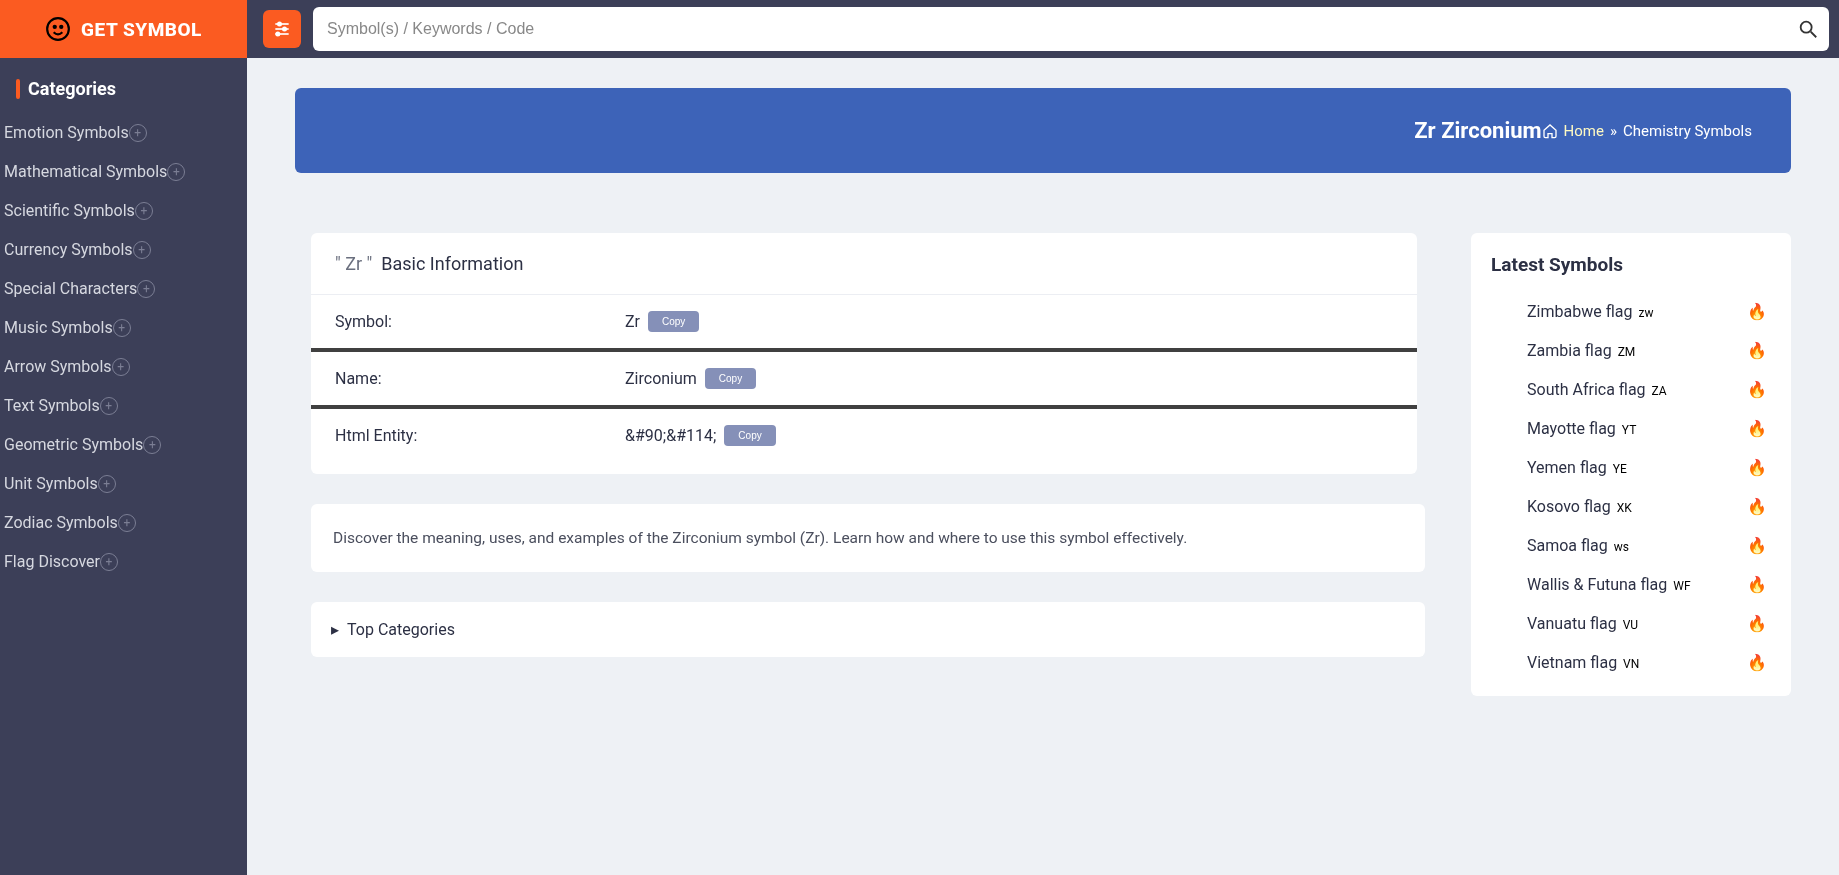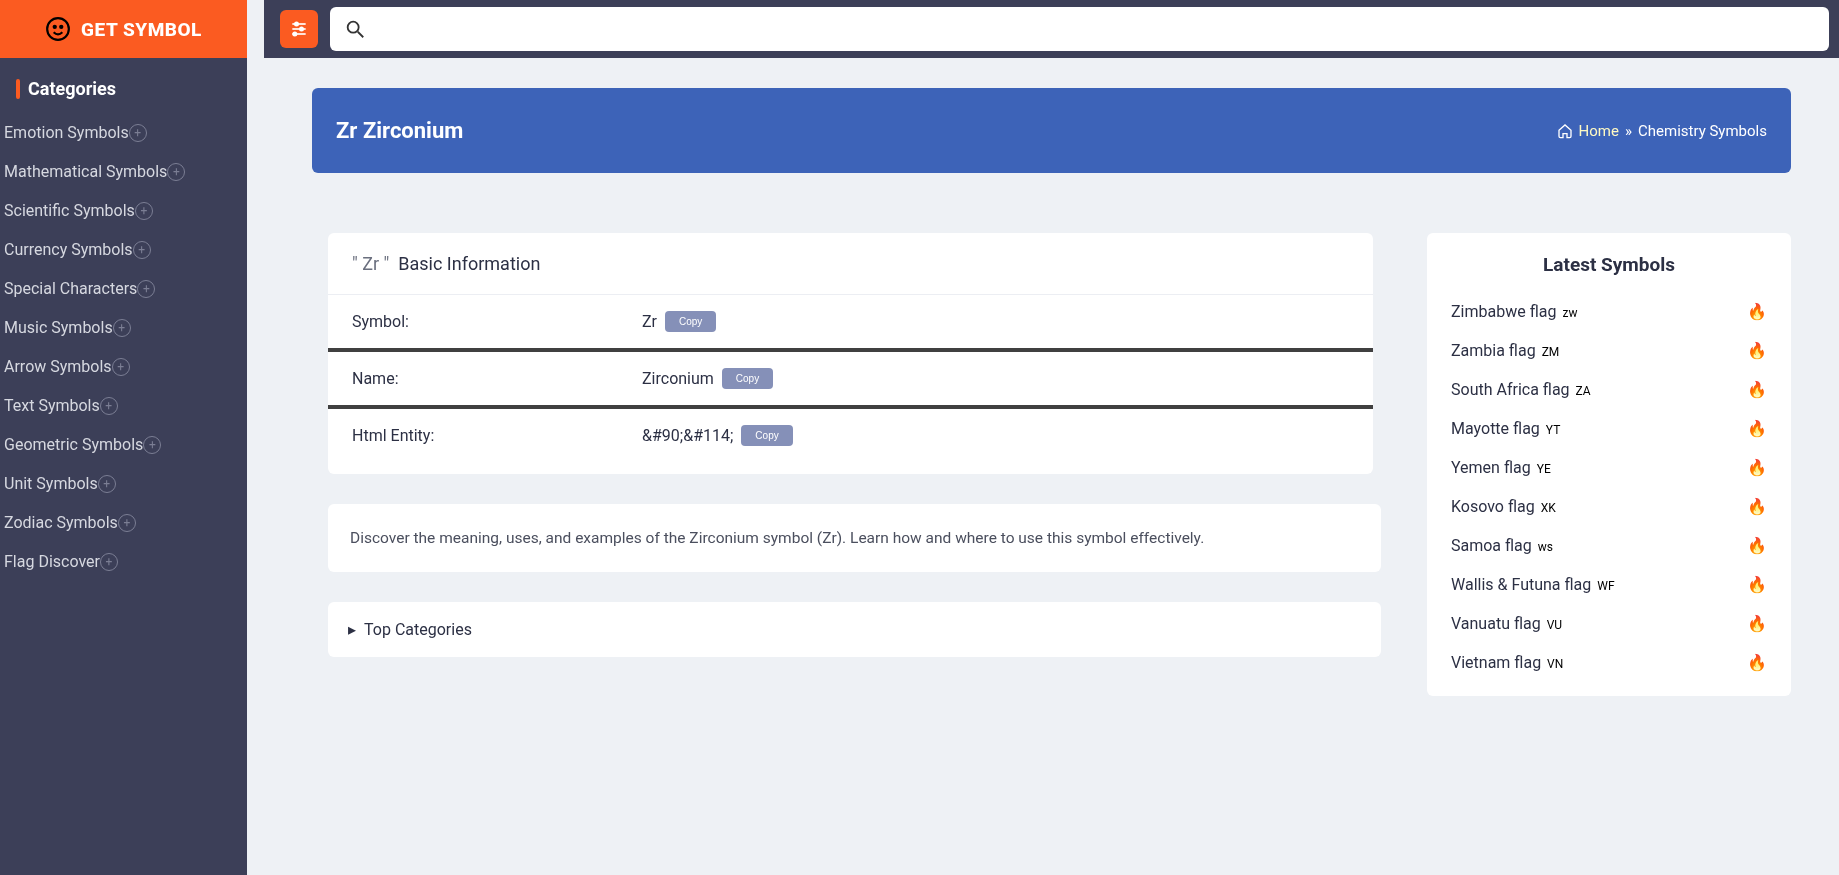--- a/index.html
+++ b/index.html
@@ -1,21 +1,21 @@
 <!DOCTYPE html>
 <html><head>
 <meta charset="utf-8">
 <style>
 * { margin: 0; padding: 0; box-sizing: border-box; }
 body {
   font-family: -apple-system, BlinkMacSystemFont, "Segoe UI", Roboto, Arial, sans-serif;
   background: #eef1f5;
   color: #333;
 }
-.root { display: flex; min-height: 100vh; gap: 17px; }
+.root { display: flex; min-height: 100vh; }
 
 .sidebar { width: 247px; background: #3c3f58; color: #fff; flex-shrink: 0; }
 .logo {
   background: #fb5b21;
   height: 58px;
   display: flex; align-items: center; justify-content: center;
   gap: 10px;
 }
 .logo-icon { width: 26px; height: 26px; }
 .logo-text { font-size: 19px; font-weight: 800; letter-spacing: 0.5px; color: #fff; }
@@ -58,27 +58,27 @@
 }
 .searchwrap input {
   flex: 1; border: none; outline: none; font-size: 16px; color: #555;
 }
 .searchwrap input::placeholder { color: #888; }
 .search-icon { width: 22px; height: 22px; cursor: pointer; }
 
 .content { padding: 30px 48px; }
 .banner {
   background: #3d63b8; color: #fff; border-radius: 6px;
-  padding: 30px 24px; display: flex; align-items: center; justify-content: space-between;
+  padding: 30px 39px; display: flex; align-items: center; justify-content: flex-end;
 }
 .banner-title { font-size: 22px; font-weight: 700; }
 .breadcrumb { display: flex; align-items: center; gap: 6px; font-size: 15px; }
 .body-cols { display: flex; gap: 30px; margin-top: 60px; }
 .left-col { flex: 1; }
-.right-col { width: 364px; text-align: center; }
+.right-col { width: 320px; }
 .card { background: #fff; border-radius: 6px; }
 .card-head { padding: 20px 24px; border-bottom: 1px solid #eceef3; font-size: 18px; }
 .card-head .sym { color: #6a6f7e; }
 .card-head .bi { font-weight: 400; color: #2c3044; }
 .info-table { width: 100%; }
 .info-row { display: flex; align-items: center; padding: 16px 24px; border-bottom: 4px solid #404040; }
 .info-row:last-child { border-bottom: none; }
 .info-label { width: 290px; color: #2c3044; font-size: 16px; }
 .info-val { display: flex; align-items: center; gap: 8px; color: #2c3044; font-size: 16px; }
 .copy-btn {
@@ -87,21 +87,21 @@
 }
 .info-card { padding-bottom: 12px; margin-left: 16px; margin-right: 24px; }
 .desc-card { margin: 30px 16px 0 16px; padding: 22px 22px; color: #4b4f5e; font-size: 15.5px; line-height: 1.55; }
 .topcats-card { margin: 30px 16px 0 16px; padding: 18px 20px; display: flex; align-items: center; gap: 8px; color: #2c3044; font-size: 16px; cursor: pointer; }
 .right-card-head { padding: 20px 20px 12px 20px; font-size: 19px; font-weight: 700; color: #2c3044; }
 .latest-list { list-style: none; padding: 4px 12px 14px 12px; }
 .latest-item {
   display: flex; align-items: center; justify-content: space-between;
   padding: 10px 12px; font-size: 16px; color: #2c3044; cursor: pointer;
 }
-.latest-item .name { display: flex; align-items: baseline; gap: 6px; }
+.latest-item .name { display: flex; align-items: baseline; gap: 6px; margin-left: 32px; }
 .latest-item .code { font-size: 12px; color: #000000; }
 .fire { display:inline-block; }
 </style>
 </head>
 <body>
 
 <div class="root">
   <aside class="sidebar">
     <div class="logo">
       <svg class="logo-icon" viewBox="0 0 24 24" fill="none" stroke="#000" stroke-width="2">
@@ -173,20 +173,21 @@
         <svg viewBox="0 0 24 24" fill="none" stroke="#fff" stroke-width="2">
           <line x1="4" y1="6" x2="20" y2="6"></line>
             <circle cx="9" cy="6" r="2" fill="#fff"></circle>
           <line x1="4" y1="12" x2="20" y2="12"></line>
             <circle cx="15" cy="12" r="2" fill="#fff"></circle>
           <line x1="4" y1="18" x2="20" y2="18"></line>
             <circle cx="7" cy="18" r="2" fill="#fff"></circle>
         </svg>
       </div>
       <div class="searchwrap">
+        <input type="text" placeholder="Symbol(s) / Keywords / Code" style="">
         <svg class="search-icon" viewBox="0 0 24 24" fill="none" stroke="#333" stroke-width="2">
           <circle cx="10" cy="10" r="6"></circle>
             <line x1="15" y1="15" x2="21" y2="21"></line>
         </svg>
       </div>
     </div>
 
     <div class="content">
       <div class="banner">
         <div class="banner-title">Zr Zirconium</div>

